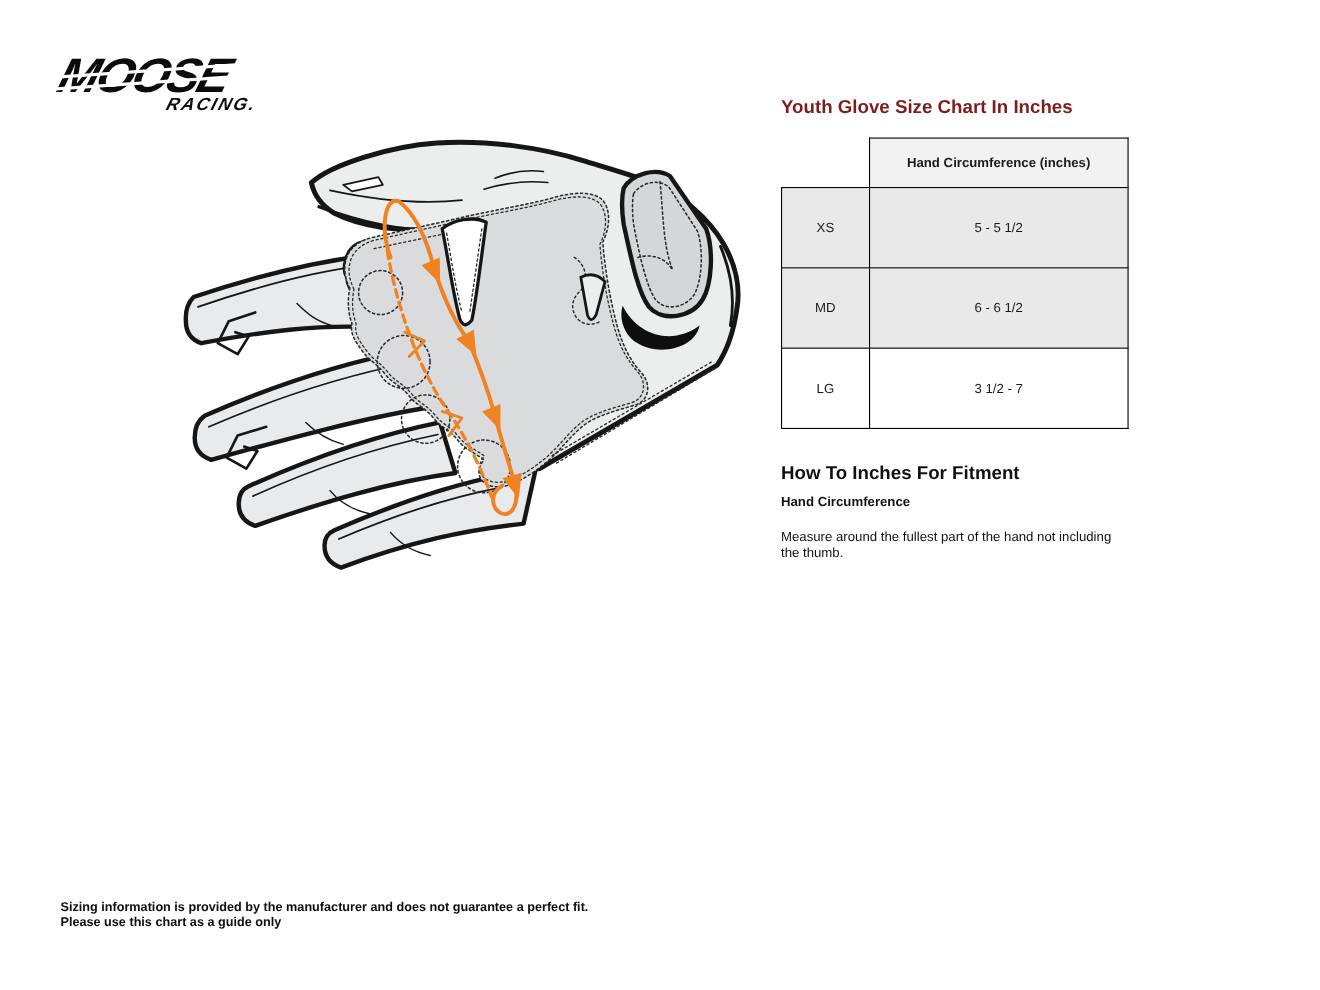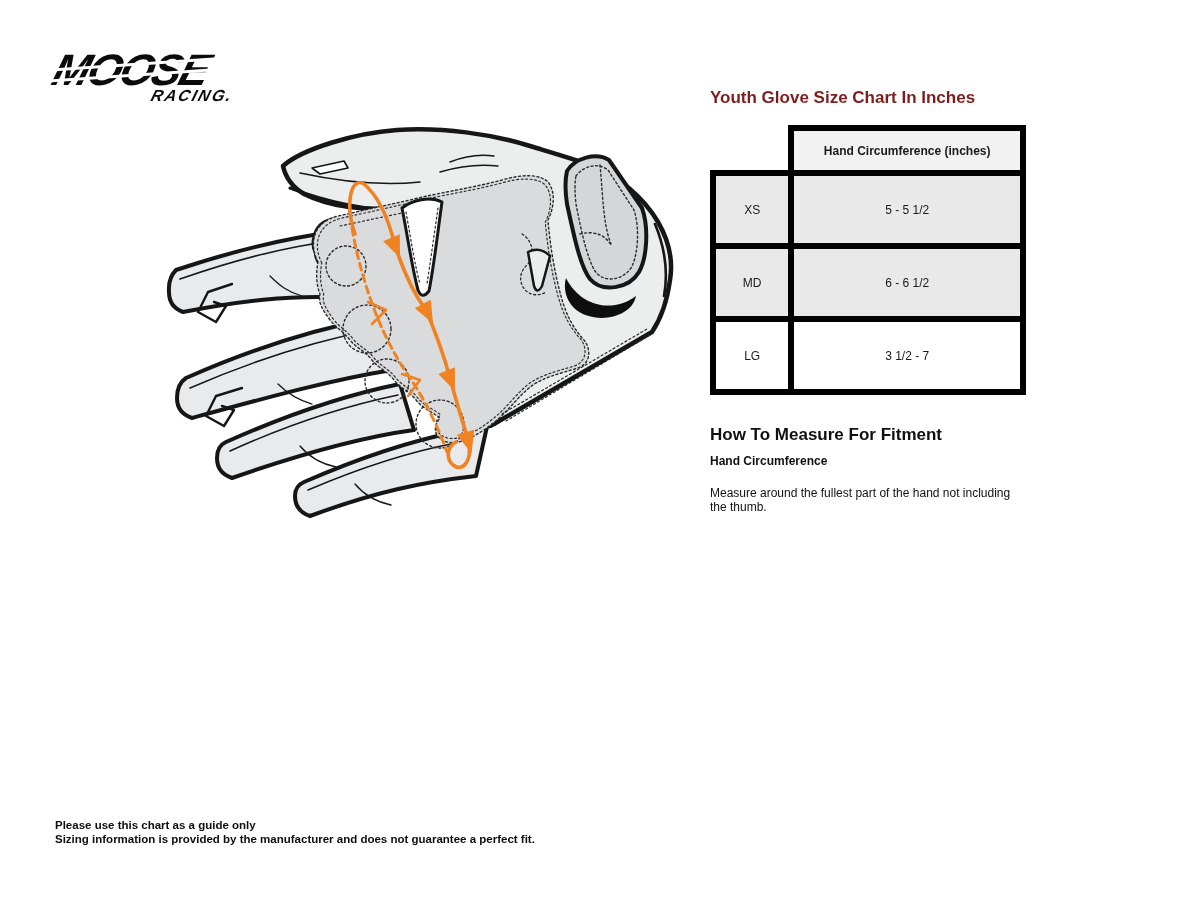--- a/index.html
+++ b/index.html
@@ -17,21 +17,21 @@
   .slit.s1 { top:15px; } .slit.s2 { top:26px; }
   .brand-sub { font-style:italic; font-weight:900; font-size:16px; letter-spacing:2px;
                color:#0b0b0b; transform:skewX(-16deg); text-align:right; width:185px;
                margin-top:-5px; padding-right:6px; }
 
   
   .right-col { position:absolute; left:710px; top:88px; width:316px; }
   .chart-title { font-size:17px; font-weight:bold; color:#7f1d1d; }
   table.size-table { border-collapse:collapse; margin-top:17px; table-layout:fixed; }
   table.size-table td, table.size-table th {
-      border:6px solid #000000; font-size:12px; font-weight:400; text-align:center;
+      border:1px solid #000000; font-size:12px; font-weight:400; text-align:center;
       vertical-align:middle; color:#1a1a1a; }
   col.c-size { width:80px; } col.c-range { width:236px; }
   tr.hdr th.blank { border:none; background:#fff; }
   tr.hdr th.colhead { height:45px; background:#f2f2f2; font-weight:bold; }
   tr.row td { height:73px; background:#fff; }
   tr.row.alt td { background:#e9e9e9; }
 
   .howto { margin-top:30px; }
   .howto-title { font-size:17px; font-weight:bold; color:#101010; }
   .howto-sub { margin-top:9px; font-size:12px; font-weight:bold; color:#111; }
@@ -199,24 +199,24 @@
         <td>6 - 6 1/2</td>
       </tr>
       <tr class="row">
         <td>LG</td>
         <td>3 1/2 - 7</td>
       </tr>
     </tbody>
       </table>
 
     <div class="howto">
-      <div class="howto-title">How To Measure For Fitment</div>
+      <div class="howto-title">How To Inches For Fitment</div>
       <div class="howto-sub">Hand Circumference</div>
       <div class="howto-body">Measure around the fullest part of the hand not including the thumb.</div>
     </div>
   </div>
 
   <div class="footer">
+    <div>Sizing information is provided by the manufacturer and does not guarantee a perfect fit.</div>
     <div>Please use this chart as a guide only</div>
-    <div>Sizing information is provided by the manufacturer and does not guarantee a perfect fit.</div>
   </div>
 
 </div>
 
 </body></html>

